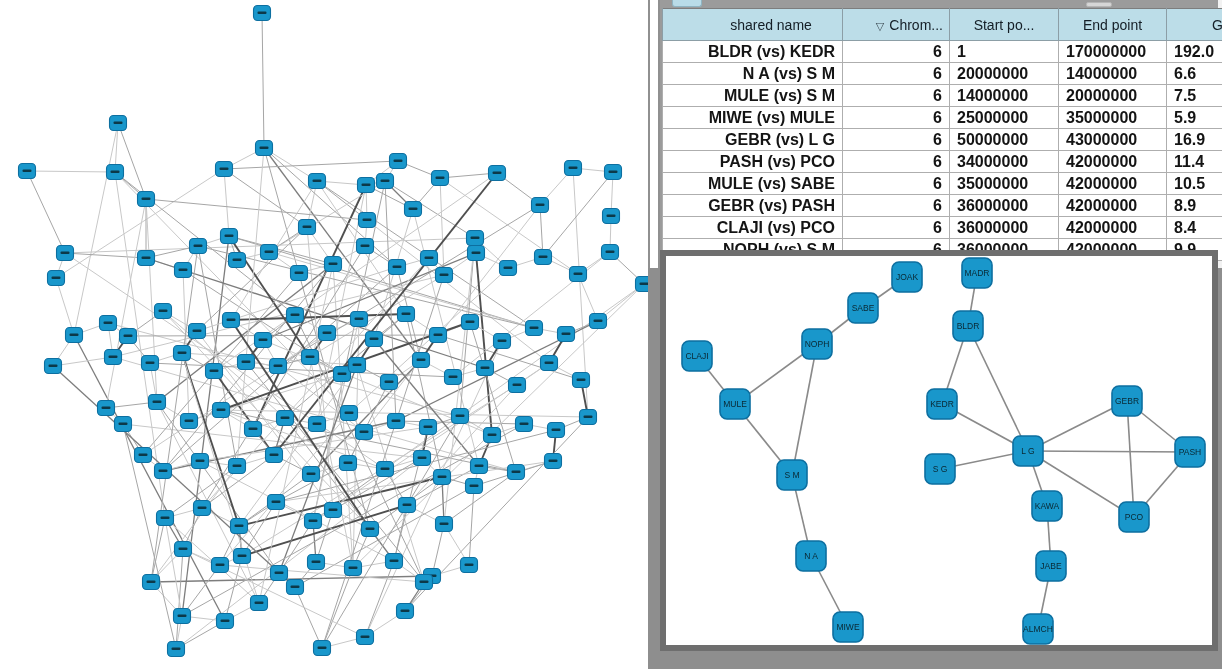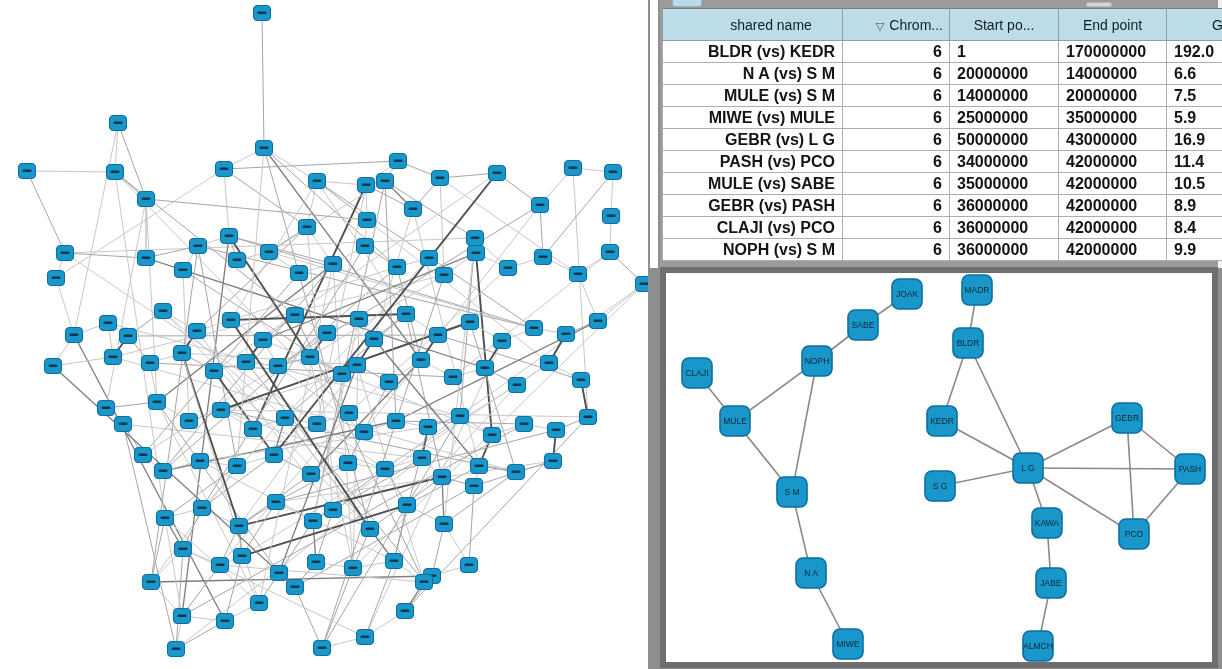--- a/index.html
+++ b/index.html
@@ -39,21 +39,21 @@
   }
   #attr-table td{
     font-size:16px;color:#141414;height:21px;padding:0 7px;
     border:1px solid #aeaeae;background:#ffffff;overflow:hidden;white-space:nowrap;font-weight:bold;
   }
   #attr-table th.left, #attr-table td.left{text-align:right;}
   #attr-table th.right, #attr-table td.right{}
   #attr-table th.center{text-align:center;}
   .sort-glyph{font-size:11px;color:#38464e;margin-right:5px;}
   #network-panel{
-    position:absolute;left:660px;top:267px;width:558px;height:401px;
+    position:absolute;left:660px;top:250px;width:558px;height:401px;
     background:#ffffff;border:6px solid #6e6e6e;box-sizing:border-box;text-align:center;
   }
   svg{display:block;}
   text{font-family:"Liberation Sans",sans-serif;}
 </style>
 </head>
 <body>
 
 <div id="left-panel">
   <svg id="hairball-svg" width="648" height="669">

